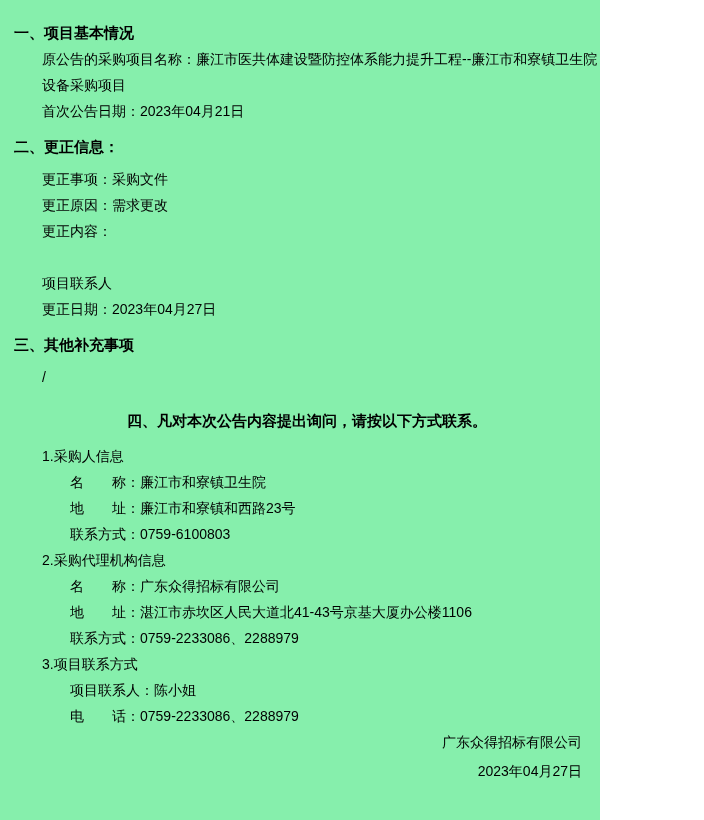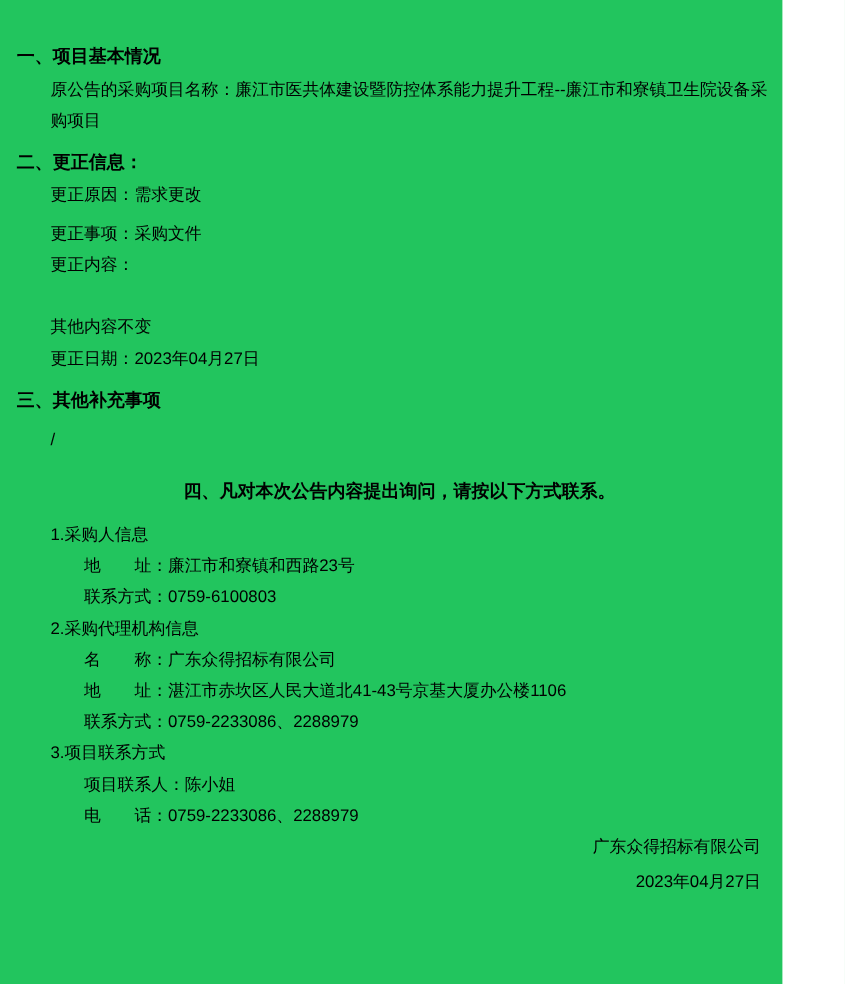--- a/index.html
+++ b/index.html
@@ -1,25 +1,25 @@
 <!DOCTYPE html>
 <html><head>
 <meta charset="utf-8">
 <style>
   * { box-sizing: border-box; }
   html, body { margin: 0; padding: 0; background: #ffffff; }
   .page {
-    width: 652px;
+    width: 600px;
     min-height: 820px;
-    background: #22c55e;
+    background: #86efac;
     color: #000000;
     font-family: "Liberation Sans", "DejaVu Sans", sans-serif;
     font-size: 14px;
     line-height: 26px;
-    padding-top: 27px;
+    padding-top: 12px;
     overflow: hidden;
   }
   p { margin: 0; }
   .h {
     font-weight: bold;
     font-size: 15px;
     margin-left: 14px;
   }
   .l1 { margin-left: 42px; }
   .l2 { margin-left: 70px; }
@@ -32,34 +32,36 @@
   .mt26 { margin-top: 26px; }
   .mt3  { margin-top: 3px; }
 </style>
 </head>
 <body>
 
 <div class="page">
 
   <p class="h mt8">一、项目基本情况</p>
   <p class="l1">原公告的采购项目名称：廉江市医共体建设暨防控体系能力提升工程--廉江市和寮镇卫生院设备采购项目</p>
+  <p class="l1">首次公告日期：2023年04月21日</p>
 
   <p class="h mt10">二、更正信息：</p>
+  <p class="l1 mt6">更正事项：采购文件</p>
   <p class="l1">更正原因：需求更改</p>
-  <p class="l1 mt6">更正事项：采购文件</p>
   <p class="l1">更正内容：</p>
-  <p class="l1 mt26">其他内容不变</p>
+  <p class="l1 mt26">项目联系人</p>
   <p class="l1">更正日期：2023年04月27日</p>
 
   <p class="h mt10">三、其他补充事项</p>
   <p class="l1 mt6">/</p>
 
   <p class="h mt18">四、凡对本次公告内容提出询问，请按以下方式联系。</p>
 
   <p class="l1 mt9">1.采购人信息</p>
+  <p class="l2"><span>名　　称：</span><span>廉江市和寮镇卫生院</span></p>
   <p class="l2"><span>地　　址：</span><span>廉江市和寮镇和西路23号</span></p>
   <p class="l2"><span>联系方式：</span><span>0759-6100803</span></p>
 
   <p class="l1">2.采购代理机构信息</p>
   <p class="l2"><span>名　　称：</span><span>广东众得招标有限公司</span></p>
   <p class="l2"><span>地　　址：</span><span>湛江市赤坎区人民大道北41-43号京基大厦办公楼1106</span></p>
   <p class="l2"><span>联系方式：</span><span>0759-2233086、2288979</span></p>
 
   <p class="l1">3.项目联系方式</p>
   <p class="l2"><span>项目联系人：</span><span>陈小姐</span></p>

